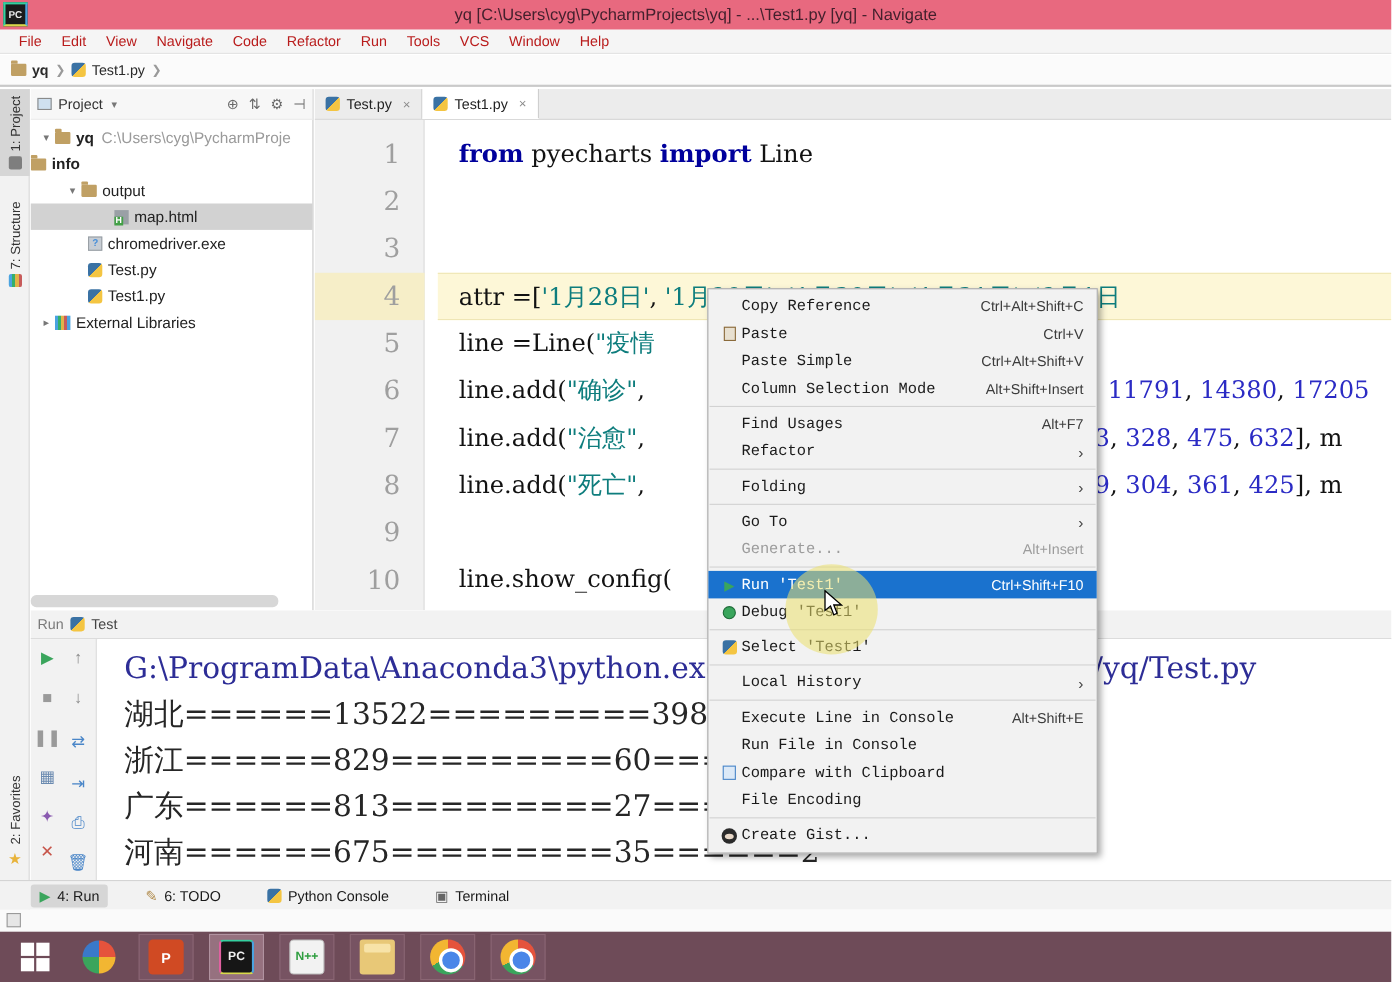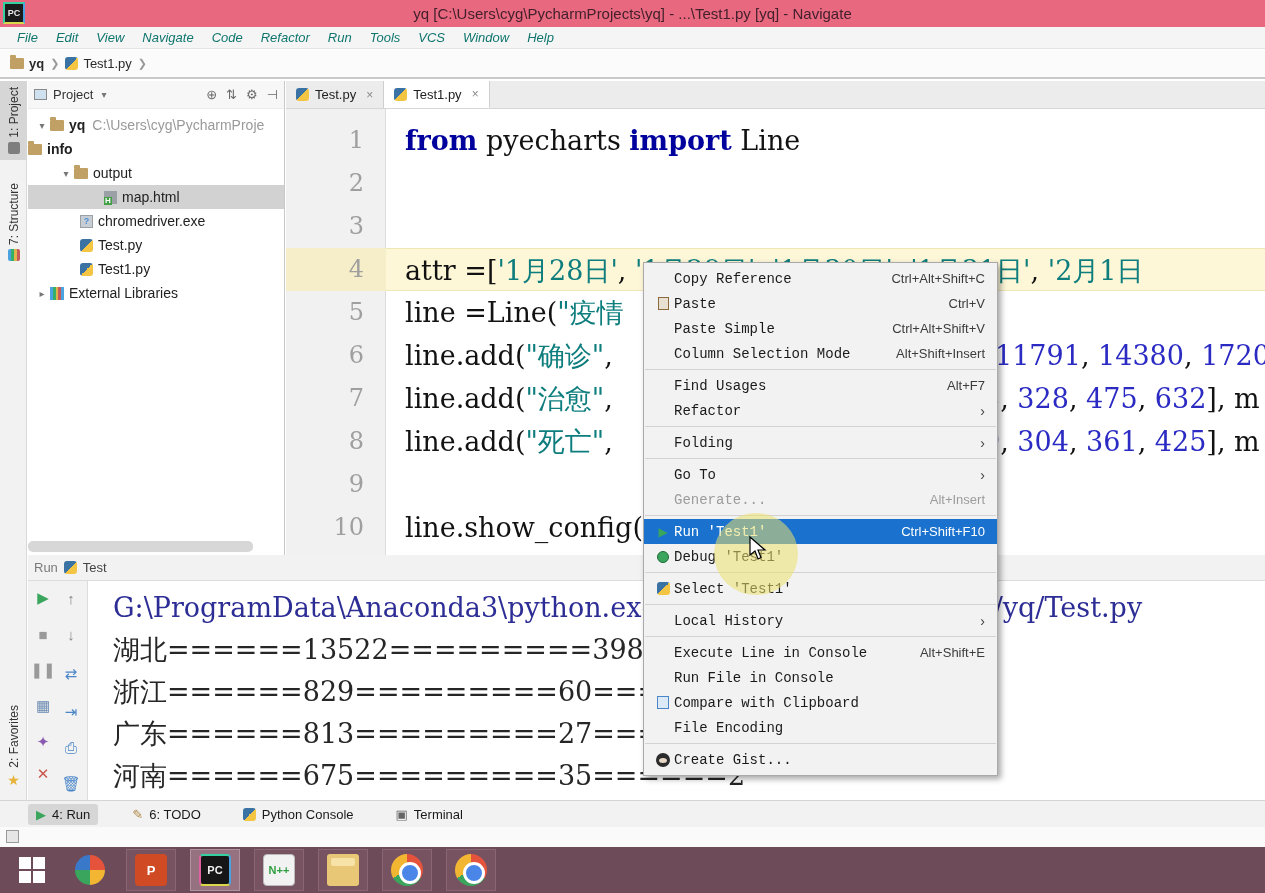--- a/index.html
+++ b/index.html
@@ -4,21 +4,21 @@
 <style>
   * { margin:0; padding:0; box-sizing:border-box; }
   body { font-family:"Liberation Sans",sans-serif; }
   #app { position:relative; width:1265px; height:893px; background:#fff; overflow:hidden; }
 
   
   .titlebar{position:absolute;top:0;left:0;width:1265px;height:27px;background:#e8697f;display:flex;align-items:center;}
   .win-icon{position:absolute;left:3px;top:2px;width:22px;height:22px;background:#1b1b1b;border:2px solid;border-color:#35d0a0 #4aa3e0 #d8d84a #35d0a0;color:#e8e8e8;font-size:9px;font-weight:bold;display:flex;align-items:center;justify-content:center;}
   .title-text{position:absolute;left:0;right:0;text-align:center;color:#44202d;font-size:15px;}
   .menubar{position:absolute;top:27px;left:0;width:1265px;height:22px;background:#f5f5f5;display:flex;align-items:center;padding-left:8px;border-bottom:1px solid #e3e3e3;}
-  .menubar .mitem{font-size:13px;color:#0f766e;padding:0 9px;height:100%;display:flex;align-items:center;font-style:italic;}
+  .menubar .mitem{font-size:13px;color:#b91c1c;padding:0 9px;height:100%;display:flex;align-items:center;}
   .breadcrumbs{position:absolute;top:50px;left:0;width:1265px;height:29px;background:#fbfbfb;display:flex;align-items:center;padding-left:10px;border-bottom:2px solid #c9c9c9;font-size:13px;color:#2a2a2a;}
   .crumb-sep{color:#9a9a9a;margin:0 6px;font-size:11px;}
   .bc-bold{font-weight:bold;}
 
   
   .left-strip{position:absolute;top:81px;left:0;width:27px;height:746px;background:#f2f2f2;border-right:1px solid #d9d9d9;}
   .vbtn{position:absolute;left:0;width:27px;display:flex;flex-direction:column;align-items:center;color:#333;font-size:12px;}
   .vtext{writing-mode:vertical-rl;transform:rotate(180deg);white-space:nowrap;}
   .vbtn.sel{background:#d6d6d6;}
   .mini-ico{width:12px;height:12px;margin-top:4px;background:#7e7e7e;border-radius:2px;}
@@ -52,21 +52,21 @@
   
   .editor{position:absolute;top:81px;left:286px;width:979px;height:474px;background:#fff;overflow:hidden;}
   .tabbar{height:28px;background:#ececec;border-bottom:1px solid #d6d6d6;display:flex;}
   .tab{display:flex;align-items:center;padding:0 10px;font-size:13px;color:#222;border-right:1px solid #cfcfcf;gap:6px;}
   .tab .x{color:#8a8a8a;font-size:12px;margin-left:4px;}
   .tab.active{background:#fff;border-bottom:1px solid #fff;}
   .gutter{position:absolute;top:28px;left:0;width:100px;height:446px;background:#f1f1f1;border-right:1px solid #dcdcdc;}
   .lnum{position:absolute;width:78px;text-align:right;color:#9f9f9f;font-family:"DejaVu Serif",serif;font-size:24px;height:43px;line-height:43px;}
   .lnum.cur{background:#f6eec8;width:100px;padding-right:22px;}
   .codearea{position:absolute;top:28px;left:100px;right:0;height:446px;}
-  .crow{position:absolute;left:0;right:0;height:43px;line-height:43px;font-family:"DejaVu Serif",serif;font-size:27px;white-space:nowrap;padding-left:19px;}
+  .crow{position:absolute;left:12px;right:0;height:43px;line-height:43px;font-family:"DejaVu Serif",serif;font-size:22px;white-space:nowrap;padding-left:19px;}
   .crow.cur{background:#fdf7d7;border-top:1px solid #efe6b5;border-bottom:1px solid #efe6b5;}
   .kw{color:#00009c;font-weight:bold;}
   .str{color:#0e7d7d;}
   .num{color:#2b2bc4;}
   .pl{color:#121212;}
   .frag{position:absolute;top:0;}
 
   
   .run-panel{position:absolute;top:555px;left:28px;width:1237px;height:245px;background:#fff;}
   .run-header{height:26px;background:#f2f2f2;border-bottom:1px solid #dcdcdc;display:flex;align-items:center;padding-left:6px;font-size:13px;color:#444;gap:6px;}

